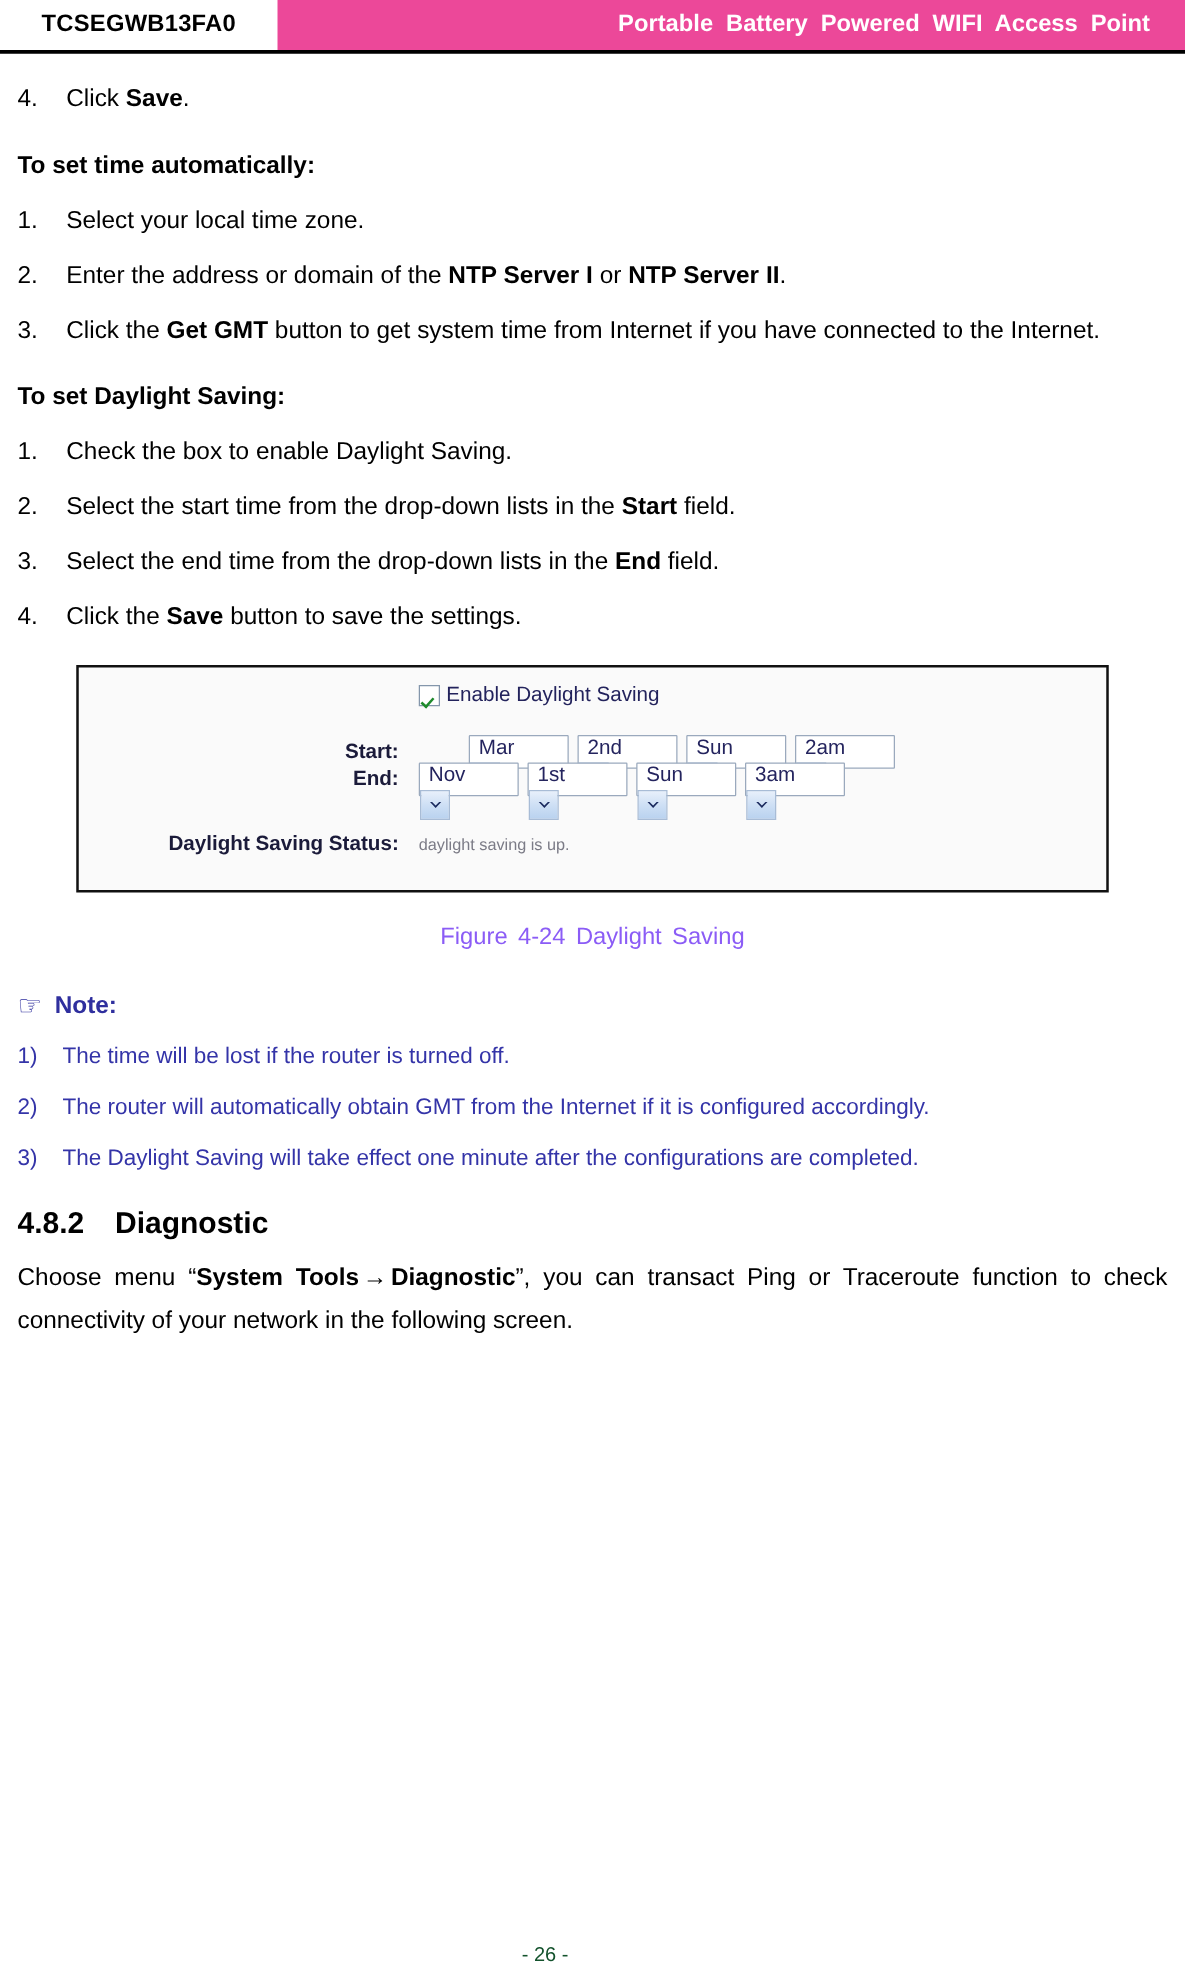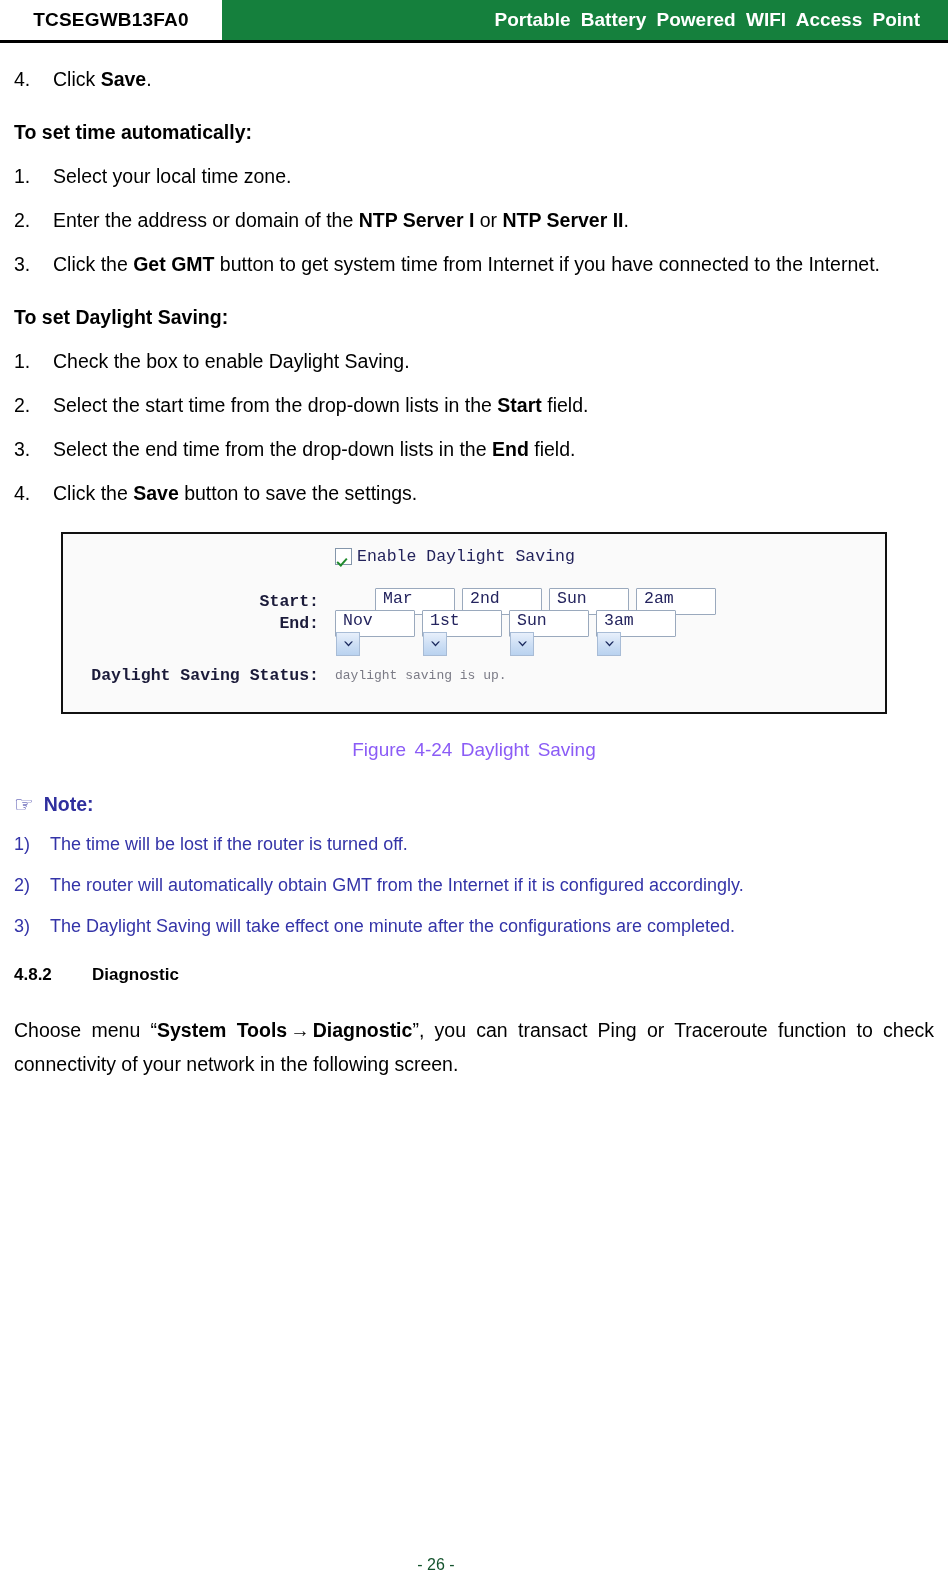--- a/index.html
+++ b/index.html
@@ -16,21 +16,21 @@
     overflow: hidden;
   }
 
   
   .page-header {
     position: absolute;
     left: 0;
     top: 0;
     width: 948px;
     height: 40px;
-    background: #15803d;
+    background: #ec4899;
     display: flex;
     align-items: stretch;
   }
   .header-model-box {
     width: 222px;
     background: #ffffff;
     display: flex;
     align-items: center;
     justify-content: center;
     box-sizing: border-box;
@@ -106,21 +106,20 @@
     line-height: 26px;
   }
 
   .spacer-top-1 { margin-top: 23px; }
 
   
   .figure-wrap {
     margin-top: 26px;
     display: flex;
     justify-content: center;
-    font-family: Liberation Mono, monospace;
   }
   .figure-box {
     width: 826px;
     height: 182px;
     border: 2px solid #111111;
     background: #fafafa;
     box-sizing: border-box;
     position: relative;
   }
   .fig-row {
@@ -267,31 +266,31 @@
     font-size: 18px;
     line-height: 25px;
     color: #3434a8;
   }
 
   
   .h-section {
     display: flex;
     align-items: baseline;
     margin-top: 26px;
-    font-size: 17px;
+    font-size: 24px;
     font-weight: bold;
   }
   .h-num {
     width: 78px;
     flex: 0 0 78px;
   }
   .h-text { flex: 1; }
 
   .para-block {
-    margin-top: 28px;
+    margin-top: 12px;
     font-size: 19.5px;
     line-height: 34px;
     text-align: justify;
     text-align-last: left;
   }
   .arrow-glyph {
     font-weight: bold;
     padding: 0 3px;
   }
 

